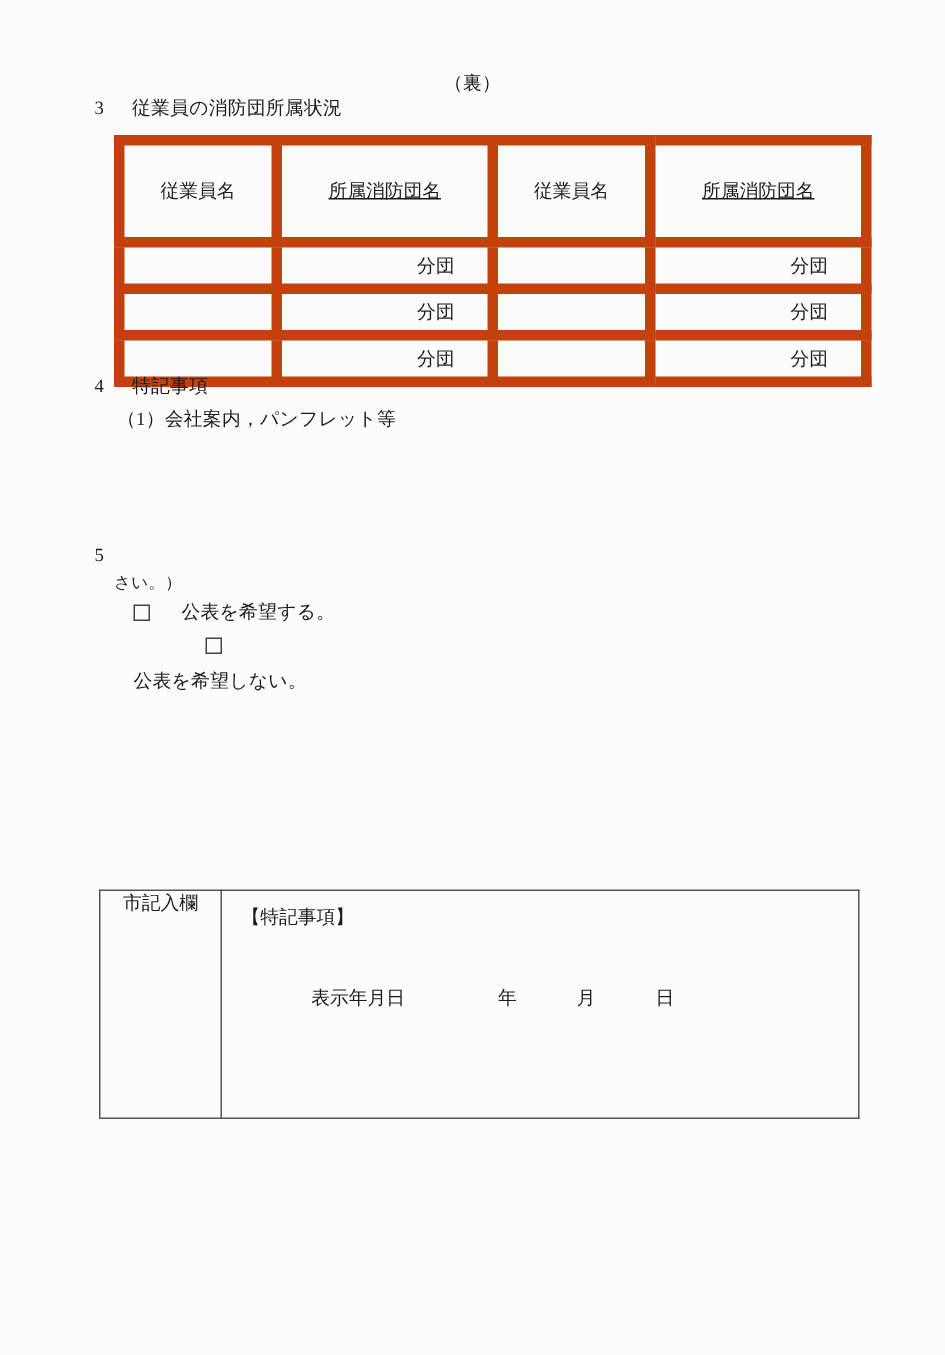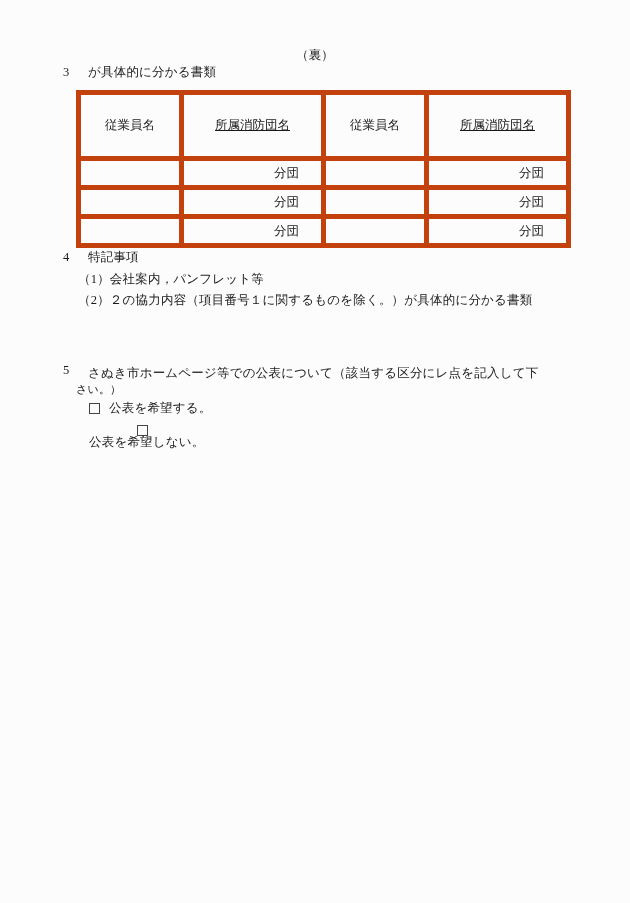--- a/index.html
+++ b/index.html
@@ -76,21 +76,21 @@
   #sub1 { top: 273px; }
   #sub2 { top: 294px; }
   #sub3 { top: 315px; }
 
   
   .check-line {
     left: 89px;
     font-size: 12.5px;
     display: flex;
     align-items: center;
-    gap: 0;
+    gap: 12px;
   }
   #chk1 { top: 402px; }
   #chk2 { top: 425px; flex-direction: column; }
   .cbox {
     display: inline-block;
     width: 9px;
     height: 9px;
     border: 1px solid #444;
     margin-right: 9px;
     background: transparent;
@@ -104,21 +104,21 @@
   #employee-table {
     position: absolute;
     left: 76px;
     top: 90px;
     width: 471px;
     border-collapse: collapse;
     table-layout: fixed;
   }
   #employee-table td,
   #employee-table th {
-    border: 5px solid #c2410c;
+    border: 7px solid #c2410c;
     font-weight: normal;
     font-size: 12.5px;
     padding: 0;
   }
   #employee-table thead th {
     height: 61px;
     text-align: center;
     vertical-align: middle;
   }
   #employee-table tbody td {
@@ -175,21 +175,21 @@
   .date-gap-3 { display: inline-block; width: 40px; }
 </style>
 </head>
 <body>
 
 <div class="page">
 
   <div class="txt" id="page-mark">（裏）</div>
 
   <div class="txt sec-num" id="sec3-num">3</div>
-  <div class="txt sec-title" id="sec3-title">が具体的に分かる書類</div>
+  <div class="txt sec-title" id="sec3-title">従業員の消防団所属状況</div>
 
   <table id="employee-table">
     <thead>
       <tr>
         <th class="col-name">従業員名</th>
         <th class="col-corps">所属消防団名</th>
         <th class="col-name">従業員名</th>
         <th class="col-corps">所属消防団名</th>
       </tr>
     </thead>
@@ -212,29 +212,40 @@
         <td></td>
         <td class="corps-cell">分団</td>
       </tr>
     </tbody>
   </table>
 
   <div class="txt sec-num" id="sec4-num">4</div>
   <div class="txt sec-title" id="sec4-title">特記事項</div>
 
   <div class="txt sub-item" id="sub1">（1）会社案内，パンフレット等</div>
-  <div class="txt sub-item" id="sub2">（2）２の協力内容（項目番号１に関するものを除く。）が具体的に分かる書類</div>
 
   <div class="txt sec-num" id="sec5-num">5</div>
-  <div class="txt" id="sec5-title">さぬき市ホームページ等での公表について（該当する区分にレ点を記入して下</div>
   <div class="txt" id="sec5-wrap">さい。）</div>
 
   <div class="txt check-line" id="chk1">
     <span class="cbox"></span>
     <span class="cbox-label">公表を希望する。</span>
   </div>
   <div class="txt check-line" id="chk2">
     <span class="cbox"></span>
     <span class="cbox-label">公表を希望しない。</span>
   </div>
 
+  <table id="city-table">
+    <tbody>
+      <tr>
+        <td id="city-label-cell">市記入欄</td>
+        <td id="city-body-cell">
+          <div id="remarks-title">【特記事項】</div>
+          <div id="display-date-row">
+            <span>表示年月日</span><span class="date-gap-1"></span><span>年</span><span class="date-gap-2"></span><span>月</span><span class="date-gap-3"></span><span>日</span>
+          </div>
+        </td>
+      </tr>
+    </tbody>
+  </table>
 
 </div>
 
 </body></html>

